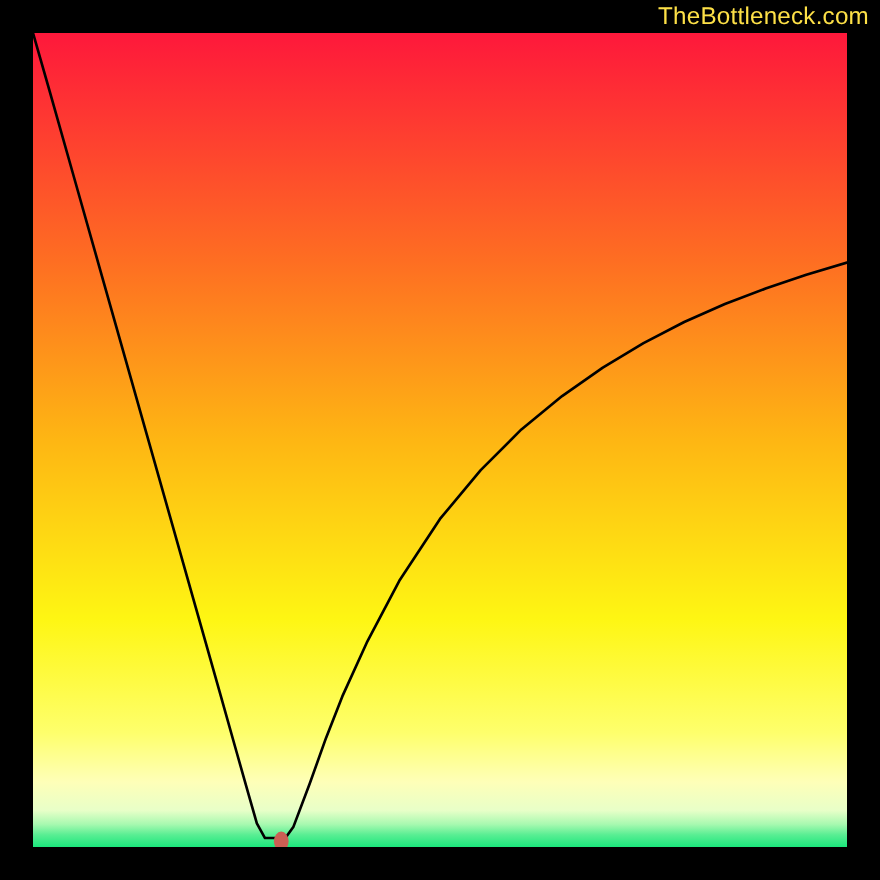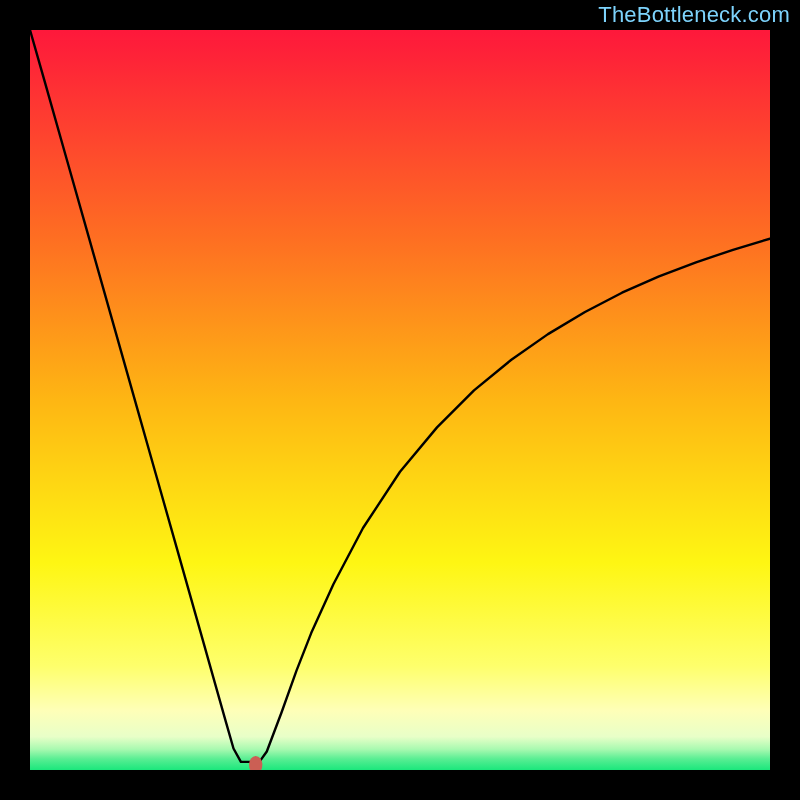--- a/index.html
+++ b/index.html
@@ -14,21 +14,21 @@
   .frame {
     position: relative;
     width: 800px;
     height: 800px;
     background: #000;
   }
   .watermark {
     position: absolute;
     top: 2px;
     right: 10px;
-    color: #7dd3fc;
+    color: #fde047;
     font-size: 22px;
     font-weight: 500;
     letter-spacing: 0.2px;
     font-family: Arial, Helvetica, sans-serif;
     z-index: 5;
   }
   .plot-wrap {
     position: absolute;
     left: 30px;
     top: 30px;

